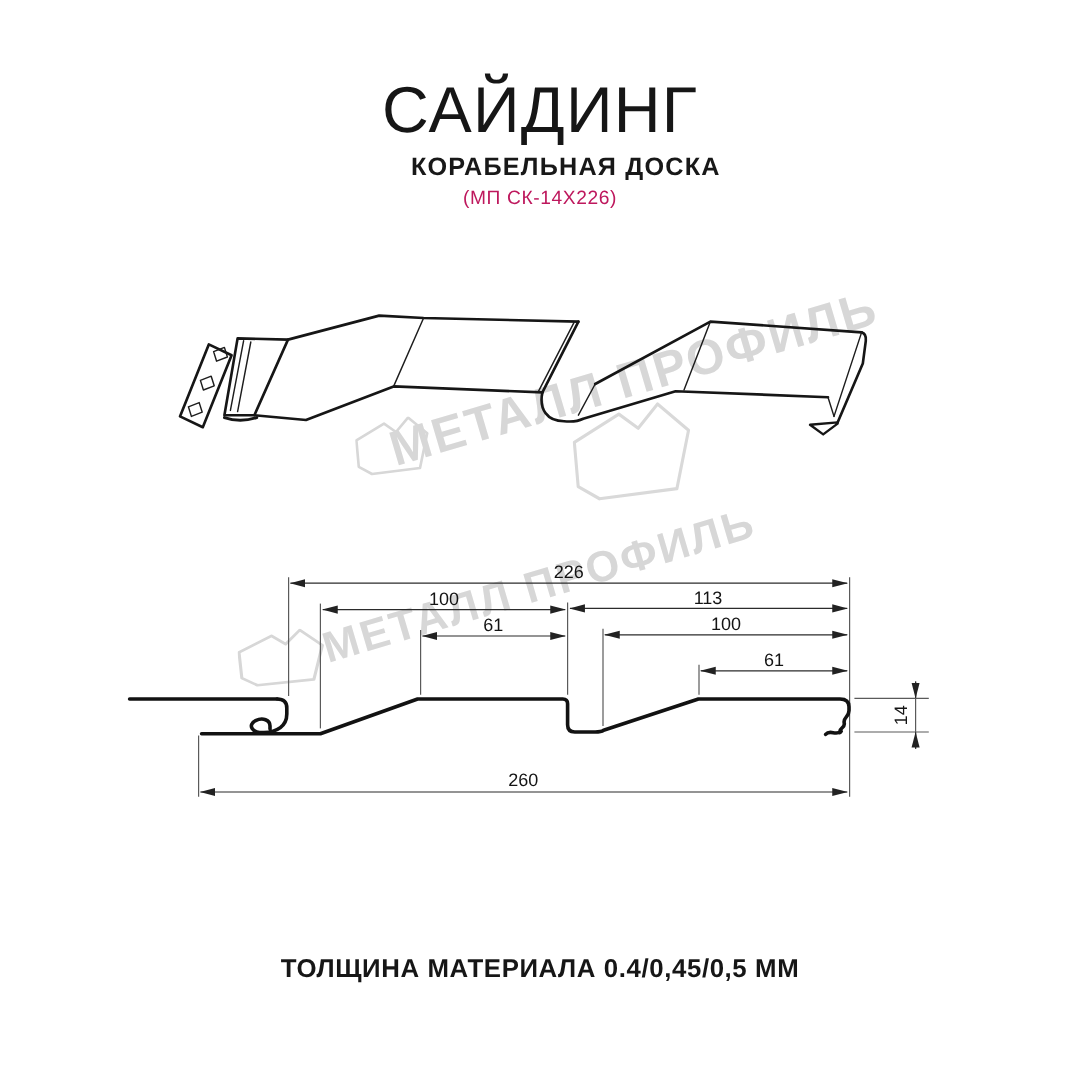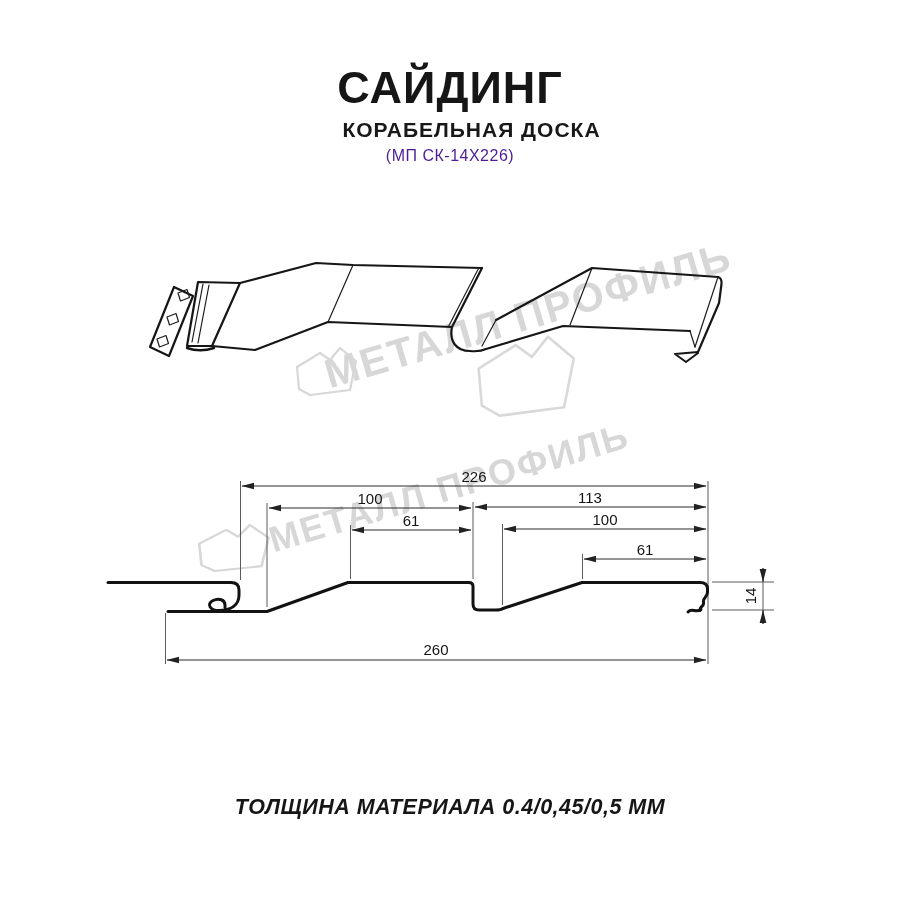--- a/index.html
+++ b/index.html
@@ -2,23 +2,23 @@
 <html><head>
 <meta charset="utf-8">
 <style>
   html,body{margin:0;padding:0;background:#fff;}
   .canvas{
     position:relative;width:900px;height:900px;background:#fff;overflow:hidden;
     font-family:"Liberation Sans",sans-serif;color:#1b1b1b;
   }
   
   .header{position:absolute;top:64px;left:0;width:100%;text-align:center;}
-  .title{font-size:45px;font-weight:700;letter-spacing:1px;line-height:1.05;color:#161616;margin:0;}
+  .title{font-size:54px;font-weight:400;letter-spacing:1px;line-height:1.05;color:#161616;margin:0;}
   .subtitle{font-size:21px;font-weight:700;letter-spacing:1px;margin-top:7px;color:#181818;margin-left:43px;}
-  .code{font-size:16px;font-weight:400;letter-spacing:.5px;margin-top:5px;color:#4c1d95;}
+  .code{font-size:16px;font-weight:400;letter-spacing:.5px;margin-top:5px;color:#be185d;}
   
   .wm-text{
     position:absolute;font-weight:bold;letter-spacing:2px;color:#d7d7d7;
     white-space:nowrap;transform-origin:0 50%;transform:rotate(-16.5deg);
     user-select:none;
   }
   .wm1{left:326px;top:352px;font-size:41px;}
   .wm2{left:270px;top:520px;font-size:36px;}
   .wm-logo{position:absolute;}
   .wm-logo svg{display:block;width:100%;height:100%;}
@@ -29,21 +29,21 @@
   .iso-drawing{position:absolute;left:130px;top:225px;width:650px;height:170px;}
   .section-drawing{position:absolute;left:100px;top:455px;width:700px;height:215px;}
   .outline{fill:none;stroke:#161616;stroke-linecap:round;stroke-linejoin:round;}
   .thin{fill:none;stroke:#1d1d1d;stroke-width:1.2;stroke-linecap:round;stroke-linejoin:round;}
   .profile{fill:none;stroke:#121212;stroke-width:3;stroke-linecap:round;stroke-linejoin:round;}
   .ext{stroke:#5a5a5a;stroke-width:1;fill:none;}
   .dim{stroke:#2b2b2b;stroke-width:1;fill:none;}
   .dimtxt{font-family:"Liberation Sans",sans-serif;font-size:15px;fill:#141414;text-anchor:middle;}
   
   .footer{position:absolute;top:795px;left:0;width:100%;text-align:center;
-    font-size:21.5px;font-weight:600;letter-spacing:.5px;color:#161616;font-style:italic;}
+    font-size:21.5px;font-weight:600;letter-spacing:.5px;color:#161616;}
 </style>
 </head>
 <body>
 
 <div class="canvas">
 
   <div class="header">
     <div class="title">САЙДИНГ</div>
     <div class="subtitle">КОРАБЕЛЬНАЯ ДОСКА</div>
     <div class="code">(МП СК-14Х226)</div>

